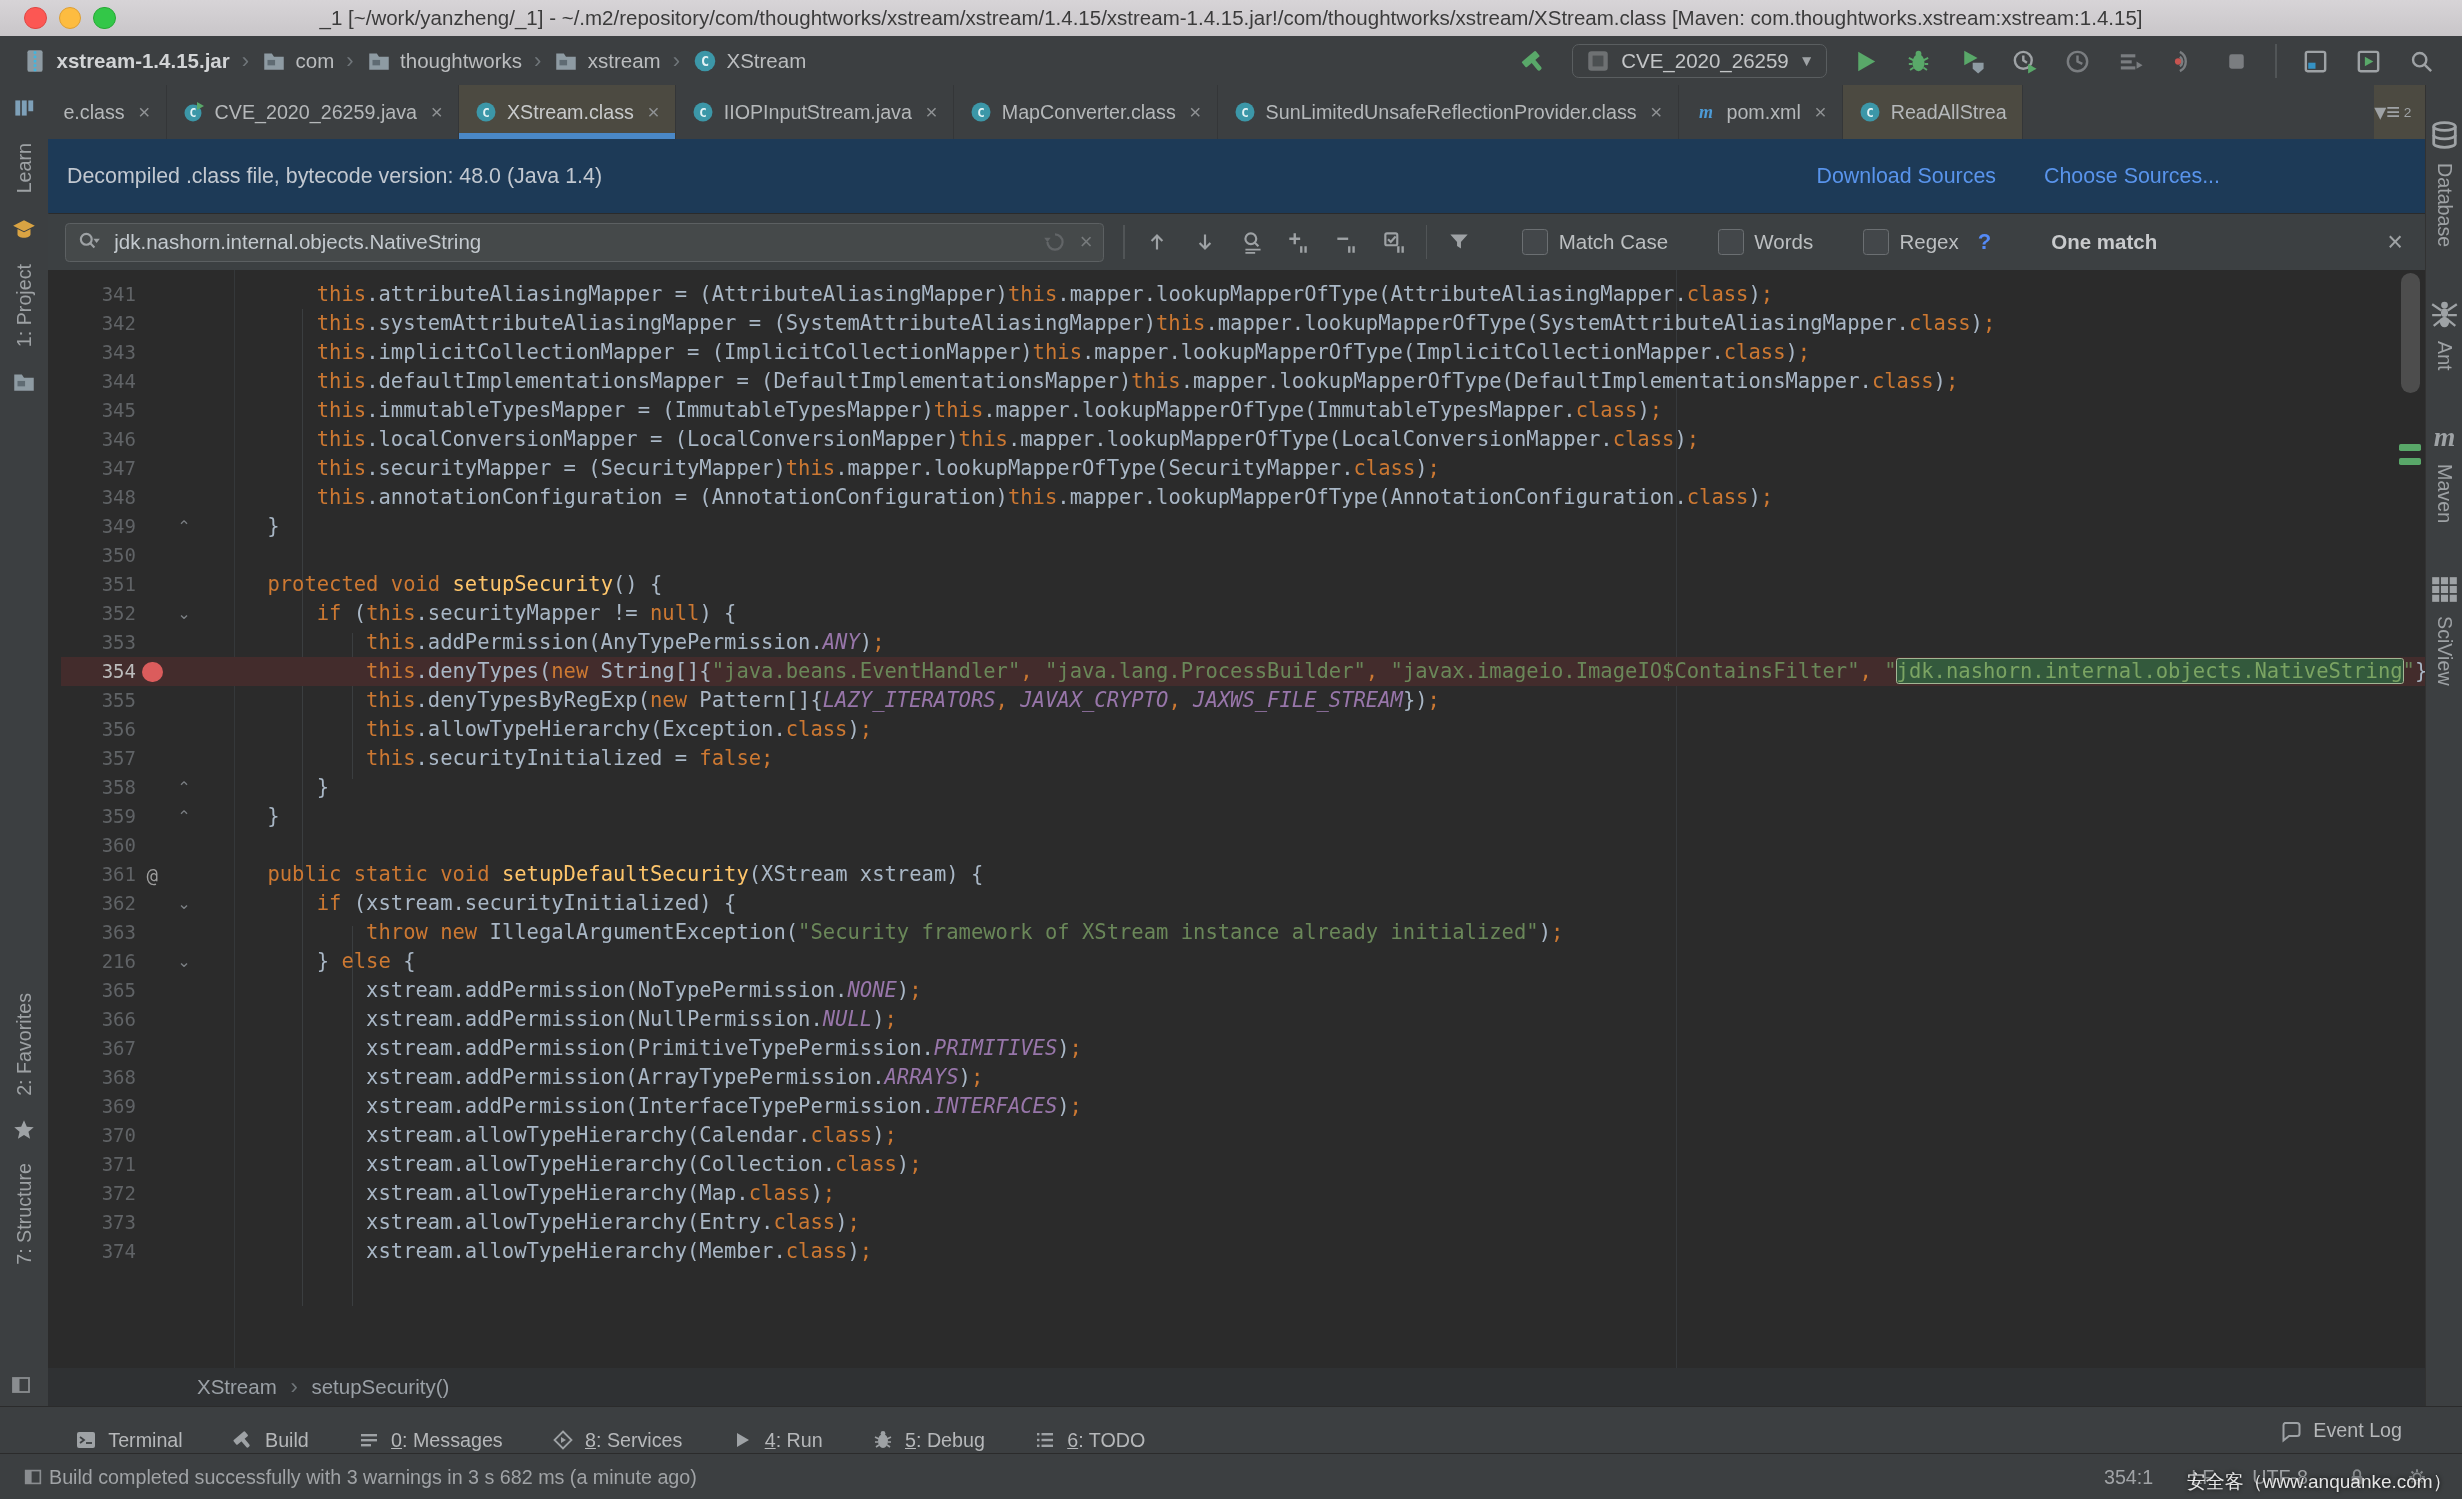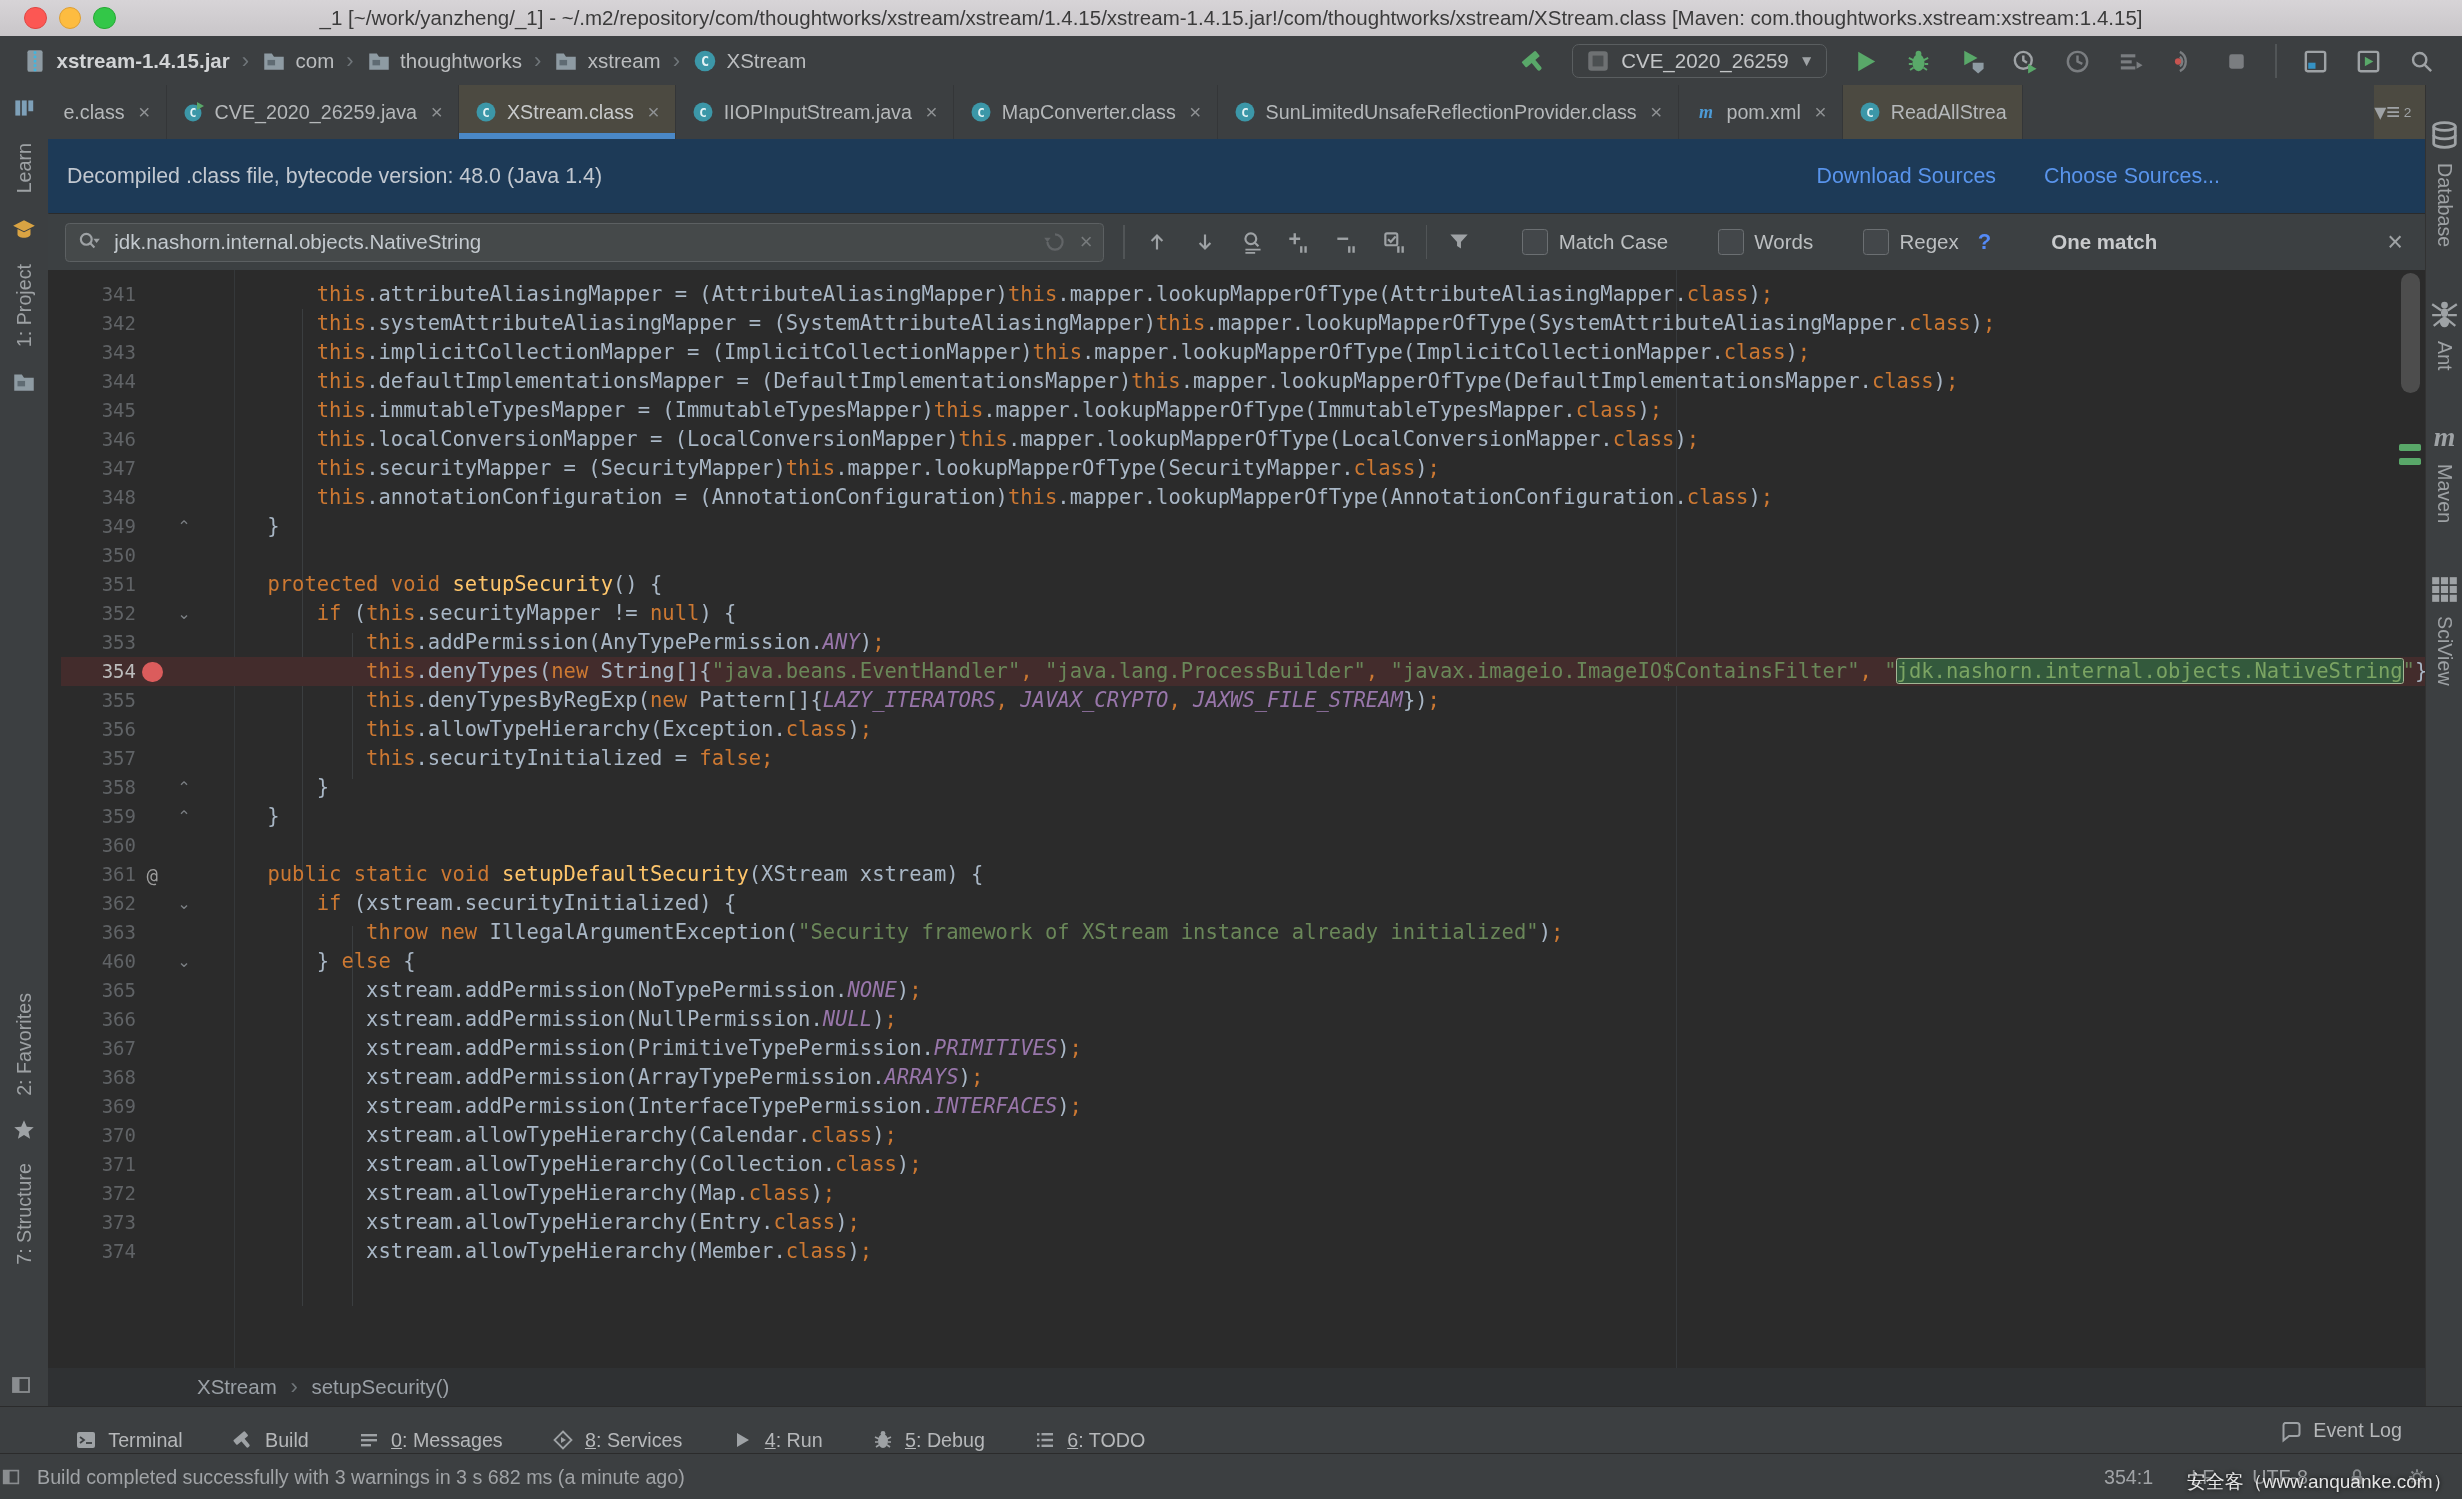--- a/index.html
+++ b/index.html
@@ -71,21 +71,21 @@
   
   #crumbs{left:48px;top:1368px;width:2377px;height:38px;background:#2f3133;display:flex;align-items:center;gap:12px;padding-left:149px;box-sizing:border-box;font-size:20.5px;color:#9aa0a6;}
   
   #bottombar{left:0;top:1406px;width:2462px;height:47px;background:#3c3f41;border-top:1.7px solid #2b2b2b;display:flex;align-items:center;font-size:19.7px;color:#b6b8ba;}
   #bottombar .items{display:flex;gap:48px;padding-left:74px;margin-top:19px;}
   .bitem{display:flex;align-items:center;gap:10.3px;}
   .bitem u{text-decoration:underline;}
   #eventlog{margin-left:auto;display:flex;align-items:center;gap:10.3px;padding-right:60px;}
   
   #statusbar{left:0;top:1453px;width:2462px;height:46px;background:#3c3f41;border-top:1.7px solid #2b2b2b;display:flex;align-items:center;font-size:19.7px;color:#a0a3a6;}
-  #status-left{display:flex;align-items:center;gap:15px;}
+  #status-left{display:flex;align-items:center;gap:5px;padding-left:22px;}
   #status-right{margin-left:auto;display:flex;align-items:center;gap:38px;padding-right:34px;}
   #watermark{position:absolute;right:10.3px;bottom:5.1px;color:rgba(255,255,255,.88);font-size:19px;text-shadow:0 0 4.3px rgba(0,0,0,.9);}
   
   #leftstrip{left:0;top:85px;width:48px;height:1321px;background:#3c3f41;border-right:0.9px solid #323232;}
   #leftstrip .grp{position:absolute;left:0;width:48px;display:flex;flex-direction:column;align-items:center;gap:22px;}
   #leftstrip .top{top:10.3px;} #leftstrip .bot{bottom:141px;gap:20.5px;}
   #rightstrip{left:2425px;top:85px;width:38px;height:1321px;background:#3c3f41;border-left:0.9px solid #323232;display:flex;flex-direction:column;align-items:center;padding-top:32.5px;box-sizing:border-box;gap:48px;}
   .vpair{display:flex;flex-direction:column;align-items:center;gap:8.5px;}
   .vlab{writing-mode:vertical-rl;transform:rotate(180deg);color:#9da1a4;font-size:19.7px;white-space:nowrap;}
   .vlab-r{writing-mode:vertical-rl;color:#9da1a4;font-size:19.7px;white-space:nowrap;}
@@ -727,21 +727,21 @@
         <div class="crow">
           <div class="gut">
             <span class="ln">363</span>
             <span class="bps"></span>
             <span class="folds"></span>
           </div>
           <pre class="code"><span class="tk-t">            </span><span class="tk-k">throw</span><span class="tk-t"> </span><span class="tk-k">new</span><span class="tk-t"> IllegalArgumentException(</span><span class="tk-s">"Security framework of XStream instance already initialized"</span><span class="tk-t">)</span><span class="tk-k">;</span></pre>
         </div>
         <div class="crow">
           <div class="gut">
-            <span class="ln">460</span>
+            <span class="ln">216</span>
             <span class="bps"></span>
             <span class="folds">
               <span class="fold">⌄</span>
             </span>
           </div>
           <pre class="code"><span class="tk-t">        } </span><span class="tk-k">else</span><span class="tk-t"> {</span></pre>
         </div>
         <div class="crow">
           <div class="gut">
             <span class="ln">365</span>

